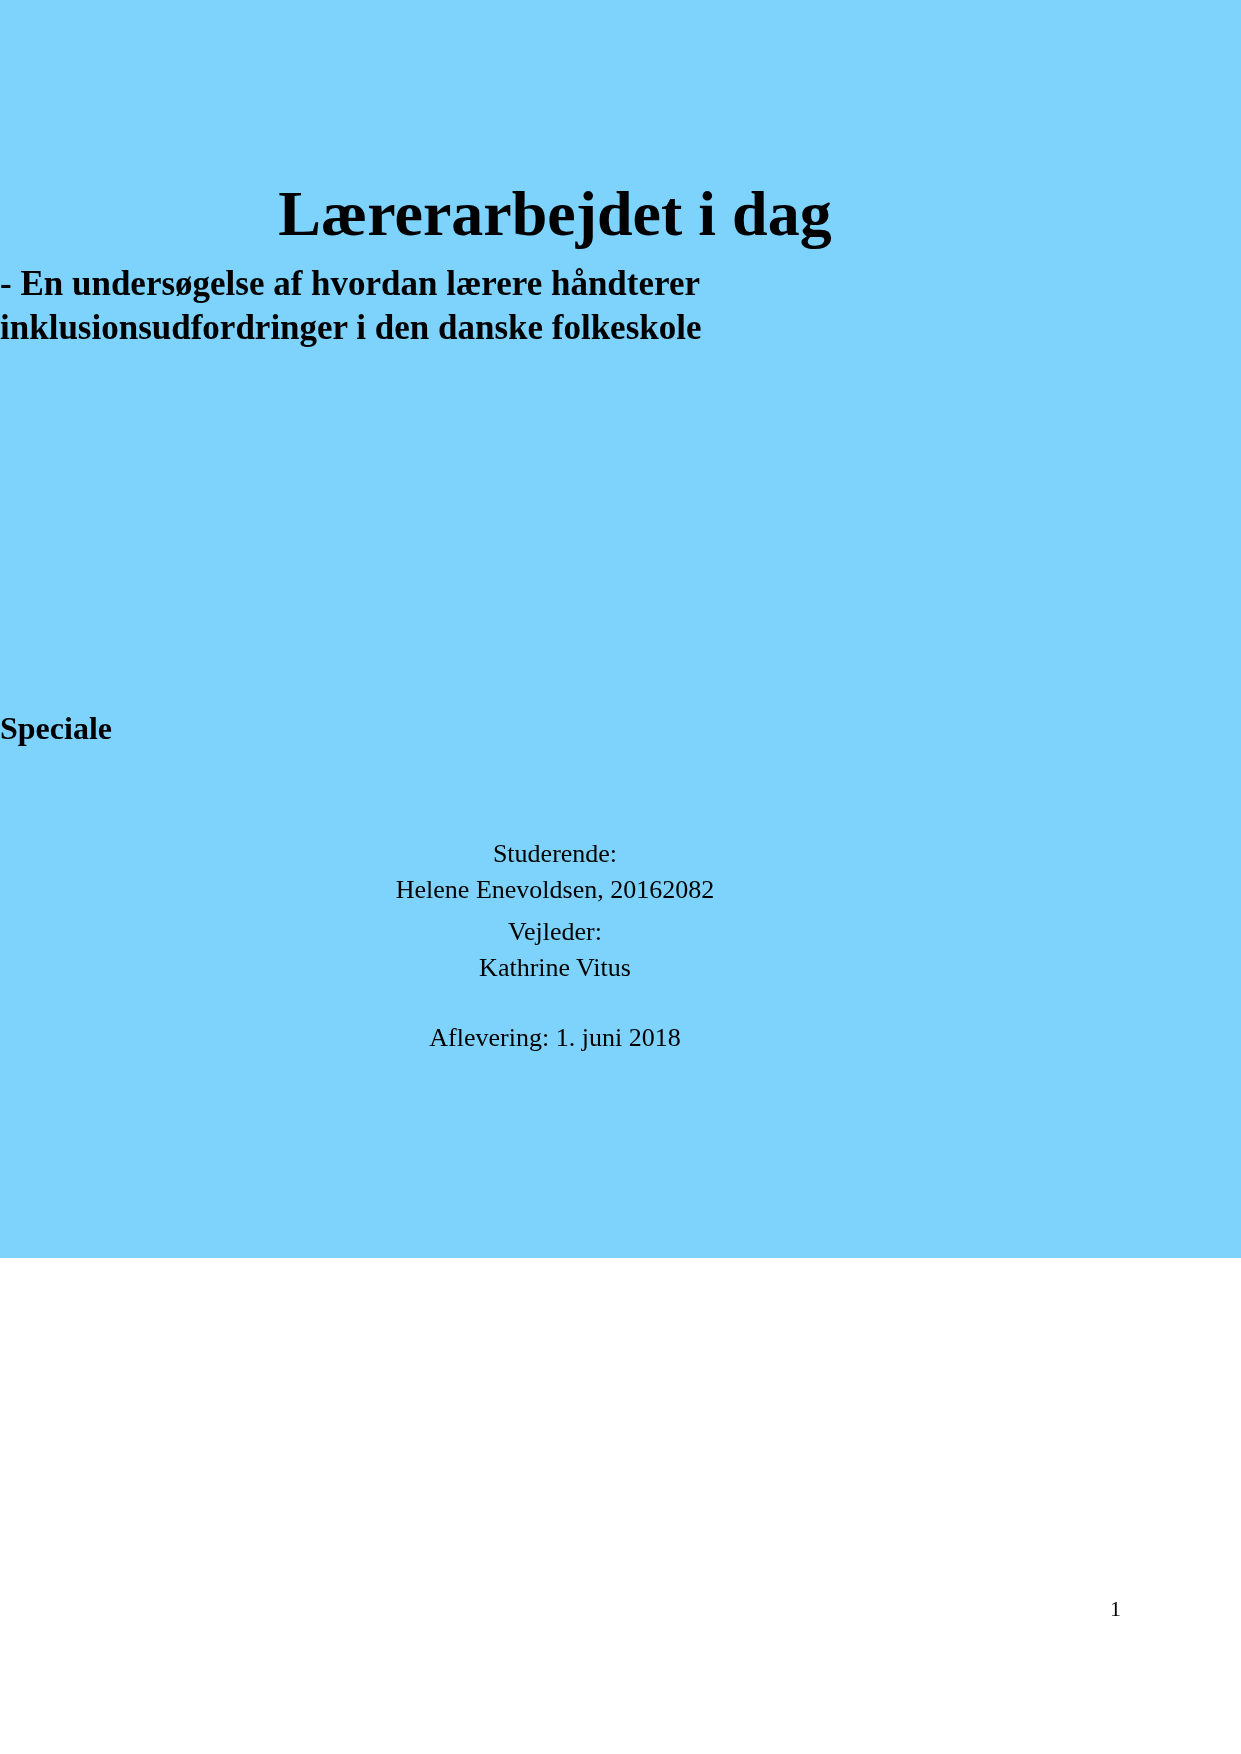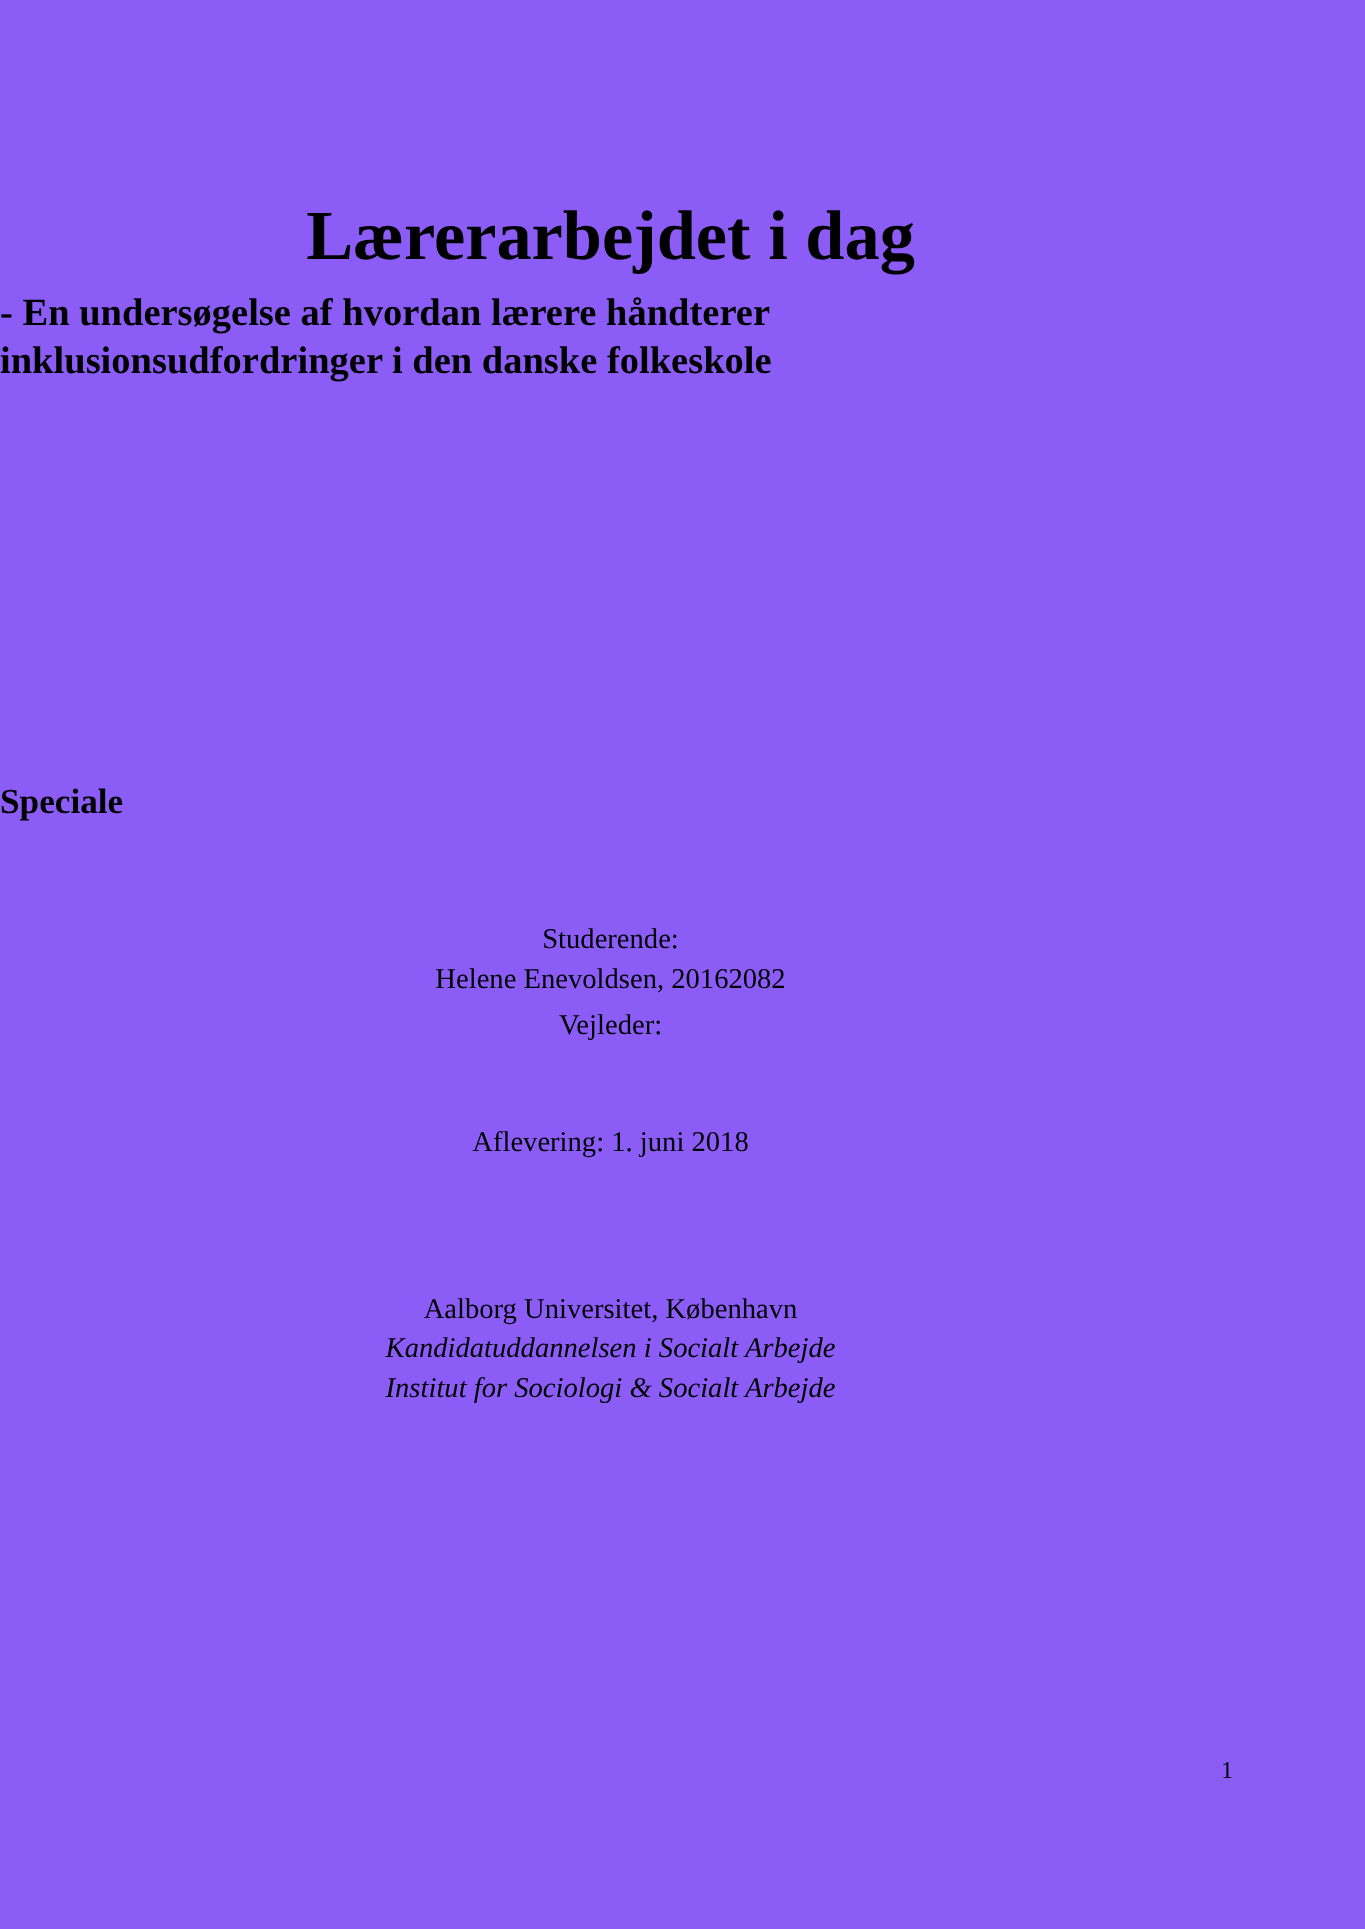--- a/index.html
+++ b/index.html
@@ -12,22 +12,22 @@
     height: 1754px;
     position: relative;
     overflow: hidden;
     font-family: "Liberation Serif", "DejaVu Serif", serif;
     color: #000000;
   }
   .page {
     position: absolute;
     left: 0; top: 0;
     width: 1241px;
-    height: 1754px;
-    background: #8b5cf6;
+    height: 1258px;
+    background: #7dd3fc;
   }
   .main-title {
     position: absolute;
     top: 178px;
     left: 0;
     width: 1110px;
     text-align: center;
     font-weight: bold;
     font-size: 64px;
     line-height: 72px;
@@ -92,27 +92,23 @@
 
   <h2 class="speciale">Speciale</h2>
 
   <div class="info student">
     <div>Studerende:</div>
     <div>Helene Enevoldsen, 20162082</div>
   </div>
 
   <div class="info supervisor">
     <div>Vejleder:</div>
+    <div>Kathrine Vitus</div>
   </div>
 
   <div class="info stats">
     <div>Aflevering: 1. juni 2018</div>
   </div>
 
-  <div class="info institution">
-    <div>Aalborg Universitet, København</div>
-    <div class="italic">Kandidatuddannelsen i Socialt Arbejde</div>
-    <div class="italic">Institut for Sociologi &amp; Socialt Arbejde</div>
-  </div>
 
   <div class="page-number">1</div>
 
 </div>
 
 </body></html>

